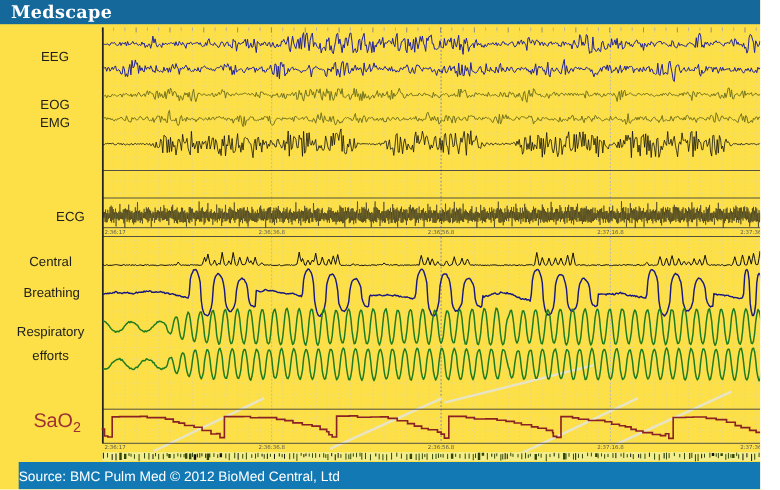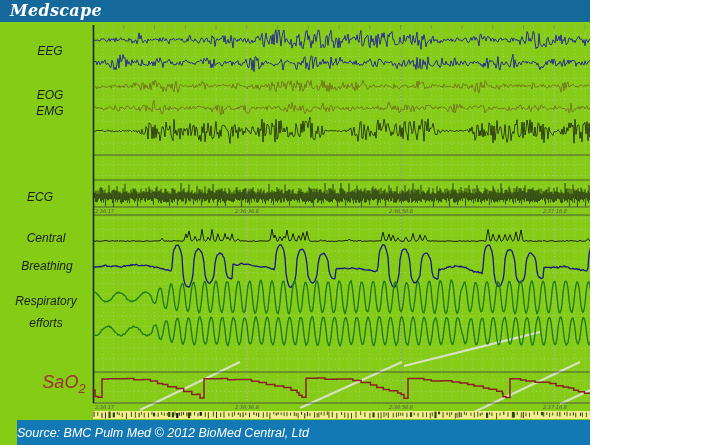--- a/index.html
+++ b/index.html
@@ -1,28 +1,28 @@
 <!DOCTYPE html>
 <html><head>
 <meta charset="utf-8">
 <style>
   html,body{margin:0;padding:0;background:#ffffff;}
-  .slide{position:relative;width:590px;height:445px;background:#84cc16;overflow:hidden;
-         font-family:"Liberation Sans",sans-serif;font-style:italic;}
+  .slide{position:relative;width:691px;height:445px;background:#fde047;overflow:hidden;
+         font-family:"Liberation Sans",sans-serif;}
   #plot{position:absolute;left:0;top:0;}
   .header{position:absolute;left:0;top:0;width:709px;height:22px;background:#15689a;}
   .logo{position:absolute;left:10px;top:1px;color:#fff;font-family:"DejaVu Serif",serif;
         font-size:16px;font-weight:600;letter-spacing:.3px;}
   .footer{position:absolute;left:17px;bottom:0;width:709px;height:25px;background:#1279b4;
           display:flex;align-items:center;justify-content:flex-start;box-sizing:border-box;
           padding-right:10px;}
   .source{color:#fff;font-size:12.5px;}
   .chan-label{position:absolute;transform:translate(-50%,-50%);color:#1c1c1c;font-size:12px;
               white-space:nowrap;line-height:1;}
-  .sao2{color:#9e3033;font-size:18px;margin-left:12px;}
+  .sao2{color:#9e3033;font-size:18px;}
   .sao2 sub{font-size:13px;}
 </style>
 </head>
 <body>
 
 <div class="slide">
 
   <svg id="plot" width="709" height="445" viewBox="0 0 709 445">
       <line x1="93" y1="25" x2="93" y2="403" stroke="#c9c9c9" stroke-width="0.6" stroke-dasharray="0.9 2.6"></line>
       <line x1="103.25" y1="25" x2="103.25" y2="403" stroke="#c9c9c9" stroke-width="0.6" stroke-dasharray="0.9 2.6"></line>
@@ -411,21 +411,21 @@
     </svg>
 
   <div class="header" style="background: rgb(21, 104, 154);">
     <span class="logo">Medscape</span>
   </div>
 
   <div>
     <div class="chan-label" style="left:50px;top:51px">EEG</div>
     <div class="chan-label" style="left:50px;top:95px">EOG</div>
     <div class="chan-label" style="left:50px;top:111px">EMG</div>
-    <div class="chan-label" style="left:40px;top:197px">ECG</div>
+    <div class="chan-label" style="left:64px;top:197px">ECG</div>
     <div class="chan-label" style="left:46px;top:238px">Central</div>
     <div class="chan-label" style="left:47px;top:266px">Breathing</div>
     <div class="chan-label" style="left:46px;top:301px">Respiratory</div>
     <div class="chan-label" style="left:46px;top:323px">efforts</div>
     <div class="chan-label sao2" style="left:52px;top:384px"><span>SaO</span><sub>2</sub></div>
   </div>
 
   <div class="footer" style="background: rgb(18, 121, 180);">
     <span class="source">Source: BMC Pulm Med © 2012 BioMed Central, Ltd</span>
   </div>

